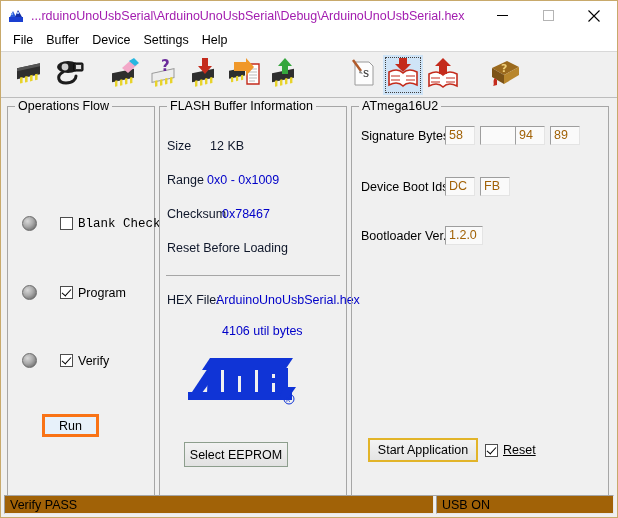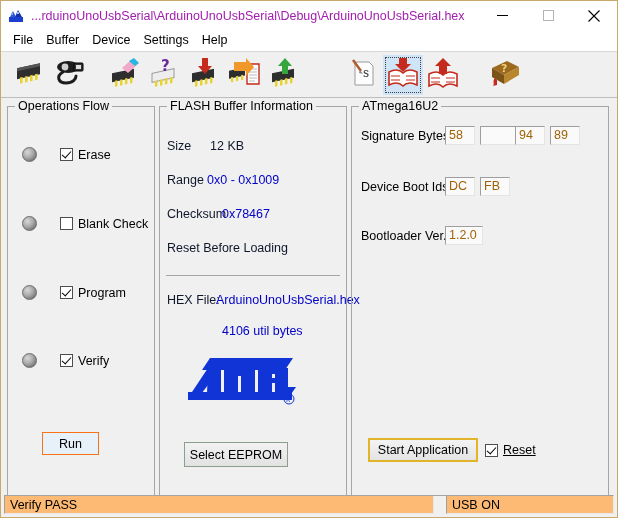--- a/index.html
+++ b/index.html
@@ -169,23 +169,23 @@
     color: #000;
     text-align: center;
     box-sizing: border-box;
     display: flex;
     align-items: center;
     justify-content: center;
     padding: 0;
   }
   #btn-run {
     position: absolute;
-    left: 34px; top: 325px;
+    left: 34px; top: 307px;
     width: 57px; height: 23px;
-    border: 1px solid #f97316;
+    border: 3px solid #f97316;
     background: #e7f1fa;
   }
   
   #gb-flash { left: 158px; top: 8px; width: 186px; height: 388px; }
   .fb-line {
     position: absolute;
     font-size: 12.5px;
     color: #0f172a;
     white-space: nowrap;
   }
@@ -252,30 +252,30 @@
     display: flex;
     align-items: stretch;
     background: #f0f0f0;
     padding: 2px 3px 3px 3px;
     box-sizing: border-box;
   }
   .sb-cell {
     border: 1px solid #a0a0a0;
     border-right-color: #e8e8e8;
     border-bottom-color: #e8e8e8;
-    background: #fdba74;
+    background: #a16207;
     font-size: 12.5px;
     color: #000;
     display: flex;
     align-items: center;
     padding-left: 5px;
     box-sizing: border-box;
   }
   #sb-left { width: 430px; }
-  #sb-right { flex: 1 1 auto; margin-left: 12px; text-align: center; }
+  #sb-right { flex: 1 1 auto; margin-left: 2px; text-align: center; }
 </style>
 </head>
 <body>
 
 <div class="window">
 
   <div class="titlebar">
     <span class="app-icon">
       <svg width="16" height="16" viewBox="0 0 16 16">
         <rect x="1" y="9" width="14" height="5" fill="#1a3fd0"></rect>
@@ -486,28 +486,22 @@
         </svg>
       </span>
     </div>
   </div>
 
   <div class="content">
 
     <div class="groupbox" id="gb-ops">
       <span class="gb-title">Operations Flow</span>
 
-      <div class="op-row" style="top:40px;">
-        <span class="led"></span>
-        <span class="op-gap"></span>
-        <span class="cb checked"></span>
-        <span class="cb-label">Erase</span>
-      </div>
-
-      <div class="op-row" style="top:109px;">
+
+      <div class="op-row" style="top:109px;font-family:Liberation Mono, monospace;">
         <span class="led"></span>
         <span class="op-gap"></span>
         <span class="cb"></span>
         <span class="cb-label">Blank Check</span>
       </div>
 
       <div class="op-row" style="top:178px;">
         <span class="led"></span>
         <span class="op-gap"></span>
         <span class="cb checked"></span>

